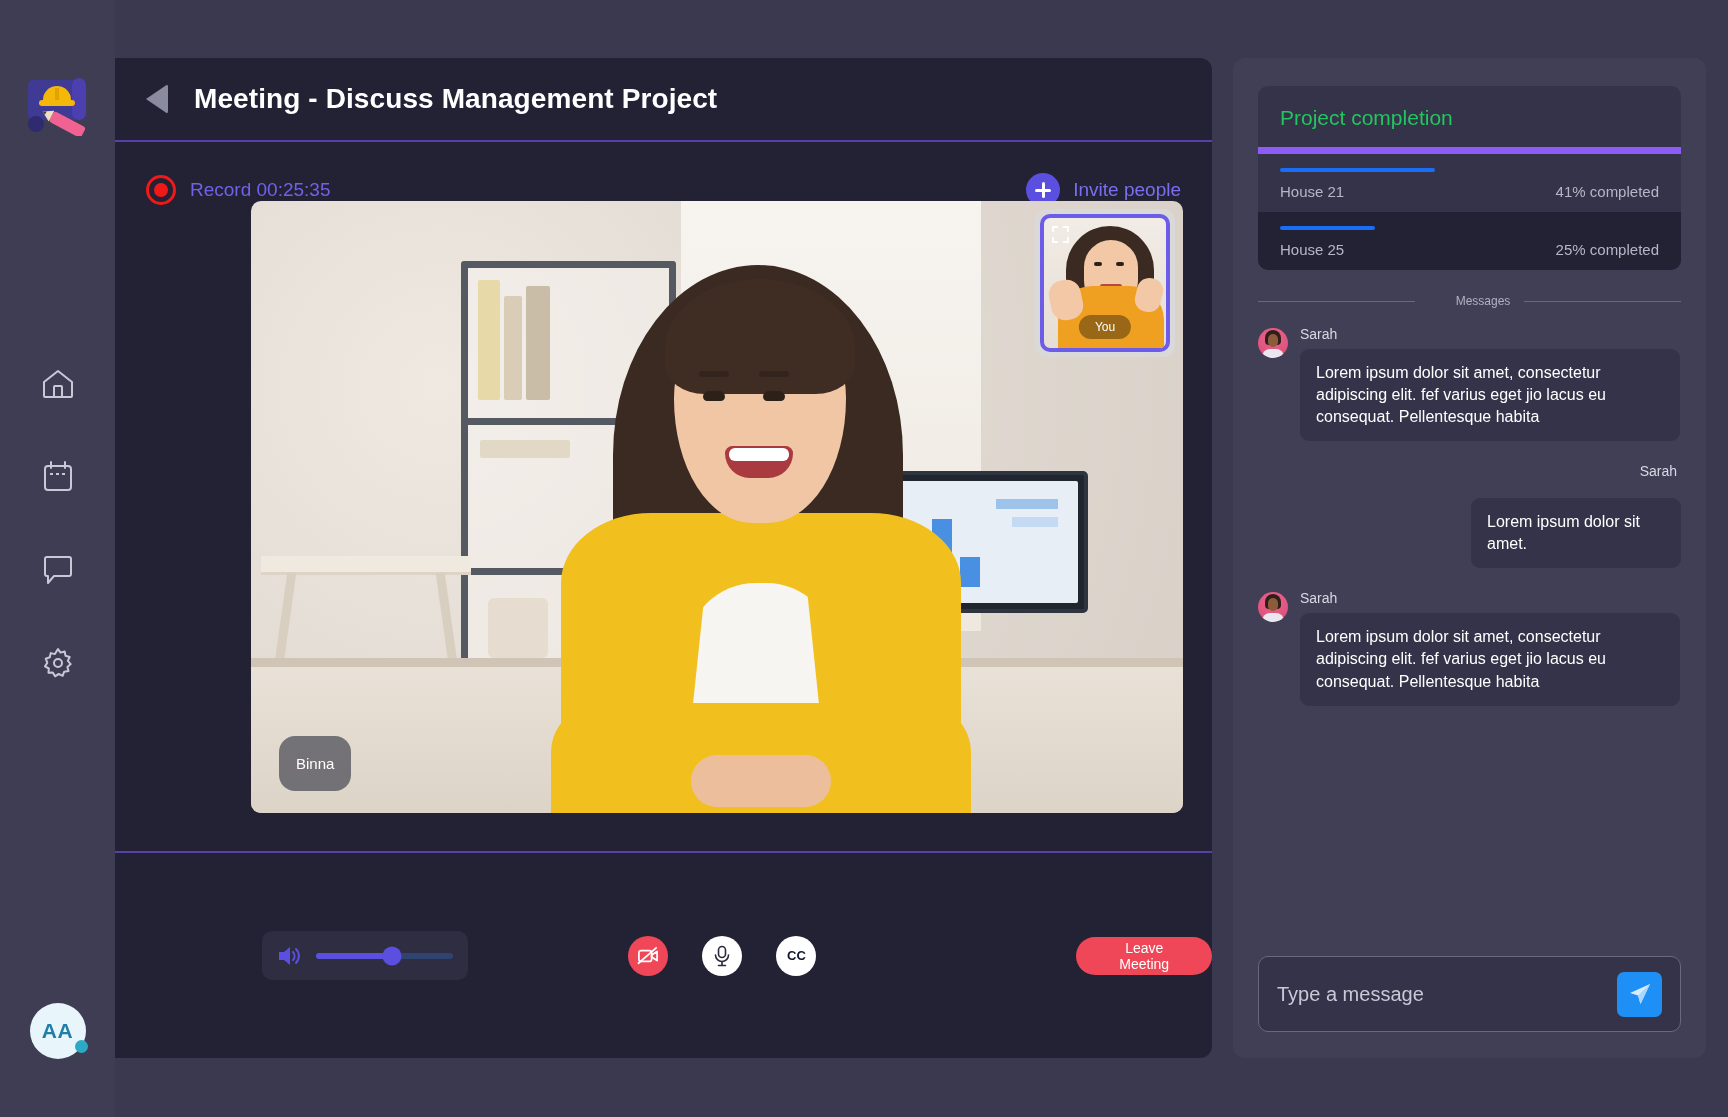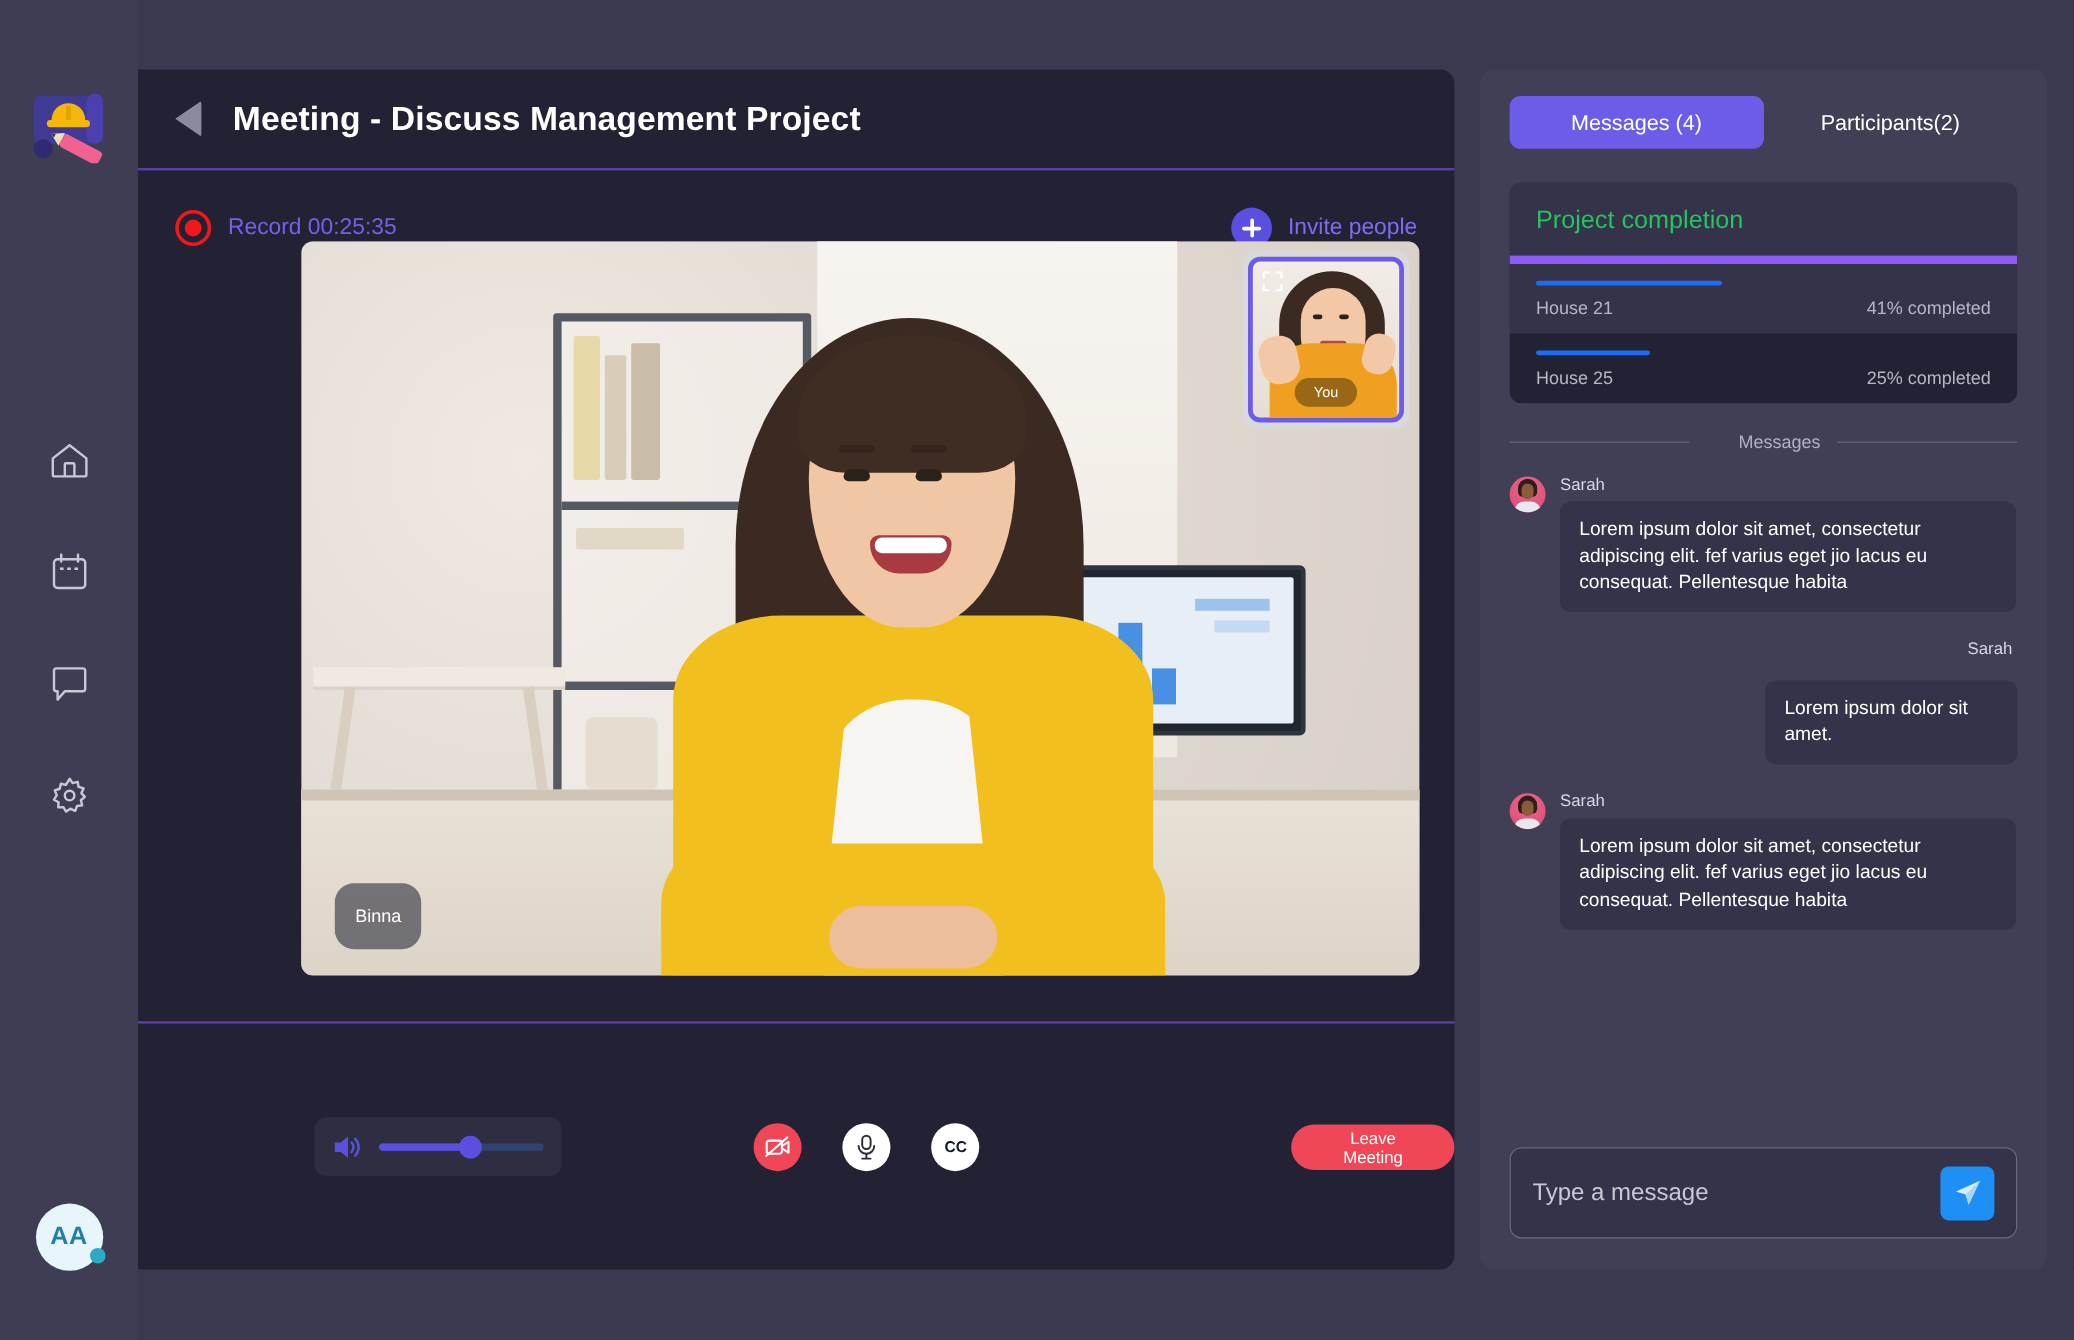--- a/index.html
+++ b/index.html
@@ -257,21 +257,21 @@
   }
   .prog-row { padding: 14px 22px 12px 22px; position: relative; }
   .prog-row.alt { background: #232235; }
   .prog-track { height: 4px; background: transparent; border-radius: 2px; position: relative; margin-bottom: 11px; }
   .prog-fill { position:absolute; left:0; top:0; height: 4px; background:#1a6ef5; border-radius: 2px; }
   .prog-meta { display:flex; justify-content:space-between; }
   .prog-name, .prog-pct { color:#b7b6c6; font-size: 15px; }
 
   .msg-sep { display:flex; align-items:center; gap: 14px; padding: 24px 25px 0 25px; }
   .msg-sep .line { flex:1; height: 1px; background:#6a6880; }
-  .msg-sep .lbl { color:#b2b1c2; font-size: 15px; margin-left: 27px; }
+  .msg-sep .lbl { color:#b2b1c2; font-size: 12px; margin-left: 27px; }
 
   .msg-list { flex: 1; overflow: hidden; padding: 18px 25px 0 25px; }
   .msg { display:flex; gap: 12px; margin-bottom: 22px; }
   .msg.out { flex-direction: column; align-items: flex-end; }
   .msg-avatar {
     width: 30px; height: 30px; border-radius: 50%; flex: 0 0 30px;
     background: radial-gradient(circle at 50% 30%, #f06292 0%, #e0567f 60%, #c94a6e 100%);
     position: relative; overflow:hidden; margin-top: 2px;
   }
   .ma-hair { position:absolute; left: 7px; top: 2px; width: 16px; height: 15px; background:#2e2018; border-radius: 8px 8px 4px 4px; }
@@ -485,24 +485,20 @@
         <div class="round-btn btn-cc">
           <span>CC</span>
         </div>
 
         <button class="leave-btn">Leave Meeting</button>
       </div>
     </div>
 
     <div class="chat-panel">
 
-      <div class="tabs">
-        <div class="tab active">Messages (4)</div>
-        <div class="tab">Participants(2)</div>
-      </div>
 
       <div class="proj-card">
         <div class="proj-title">Project completion</div>
 
         <div class="prog-row">
           <div class="prog-track">
             <i class="prog-fill" id="fill-0" style="width: 41%; background: rgb(26, 110, 245);"></i>
           </div>
           <div class="prog-meta">
             <span class="prog-name">House 21</span>

